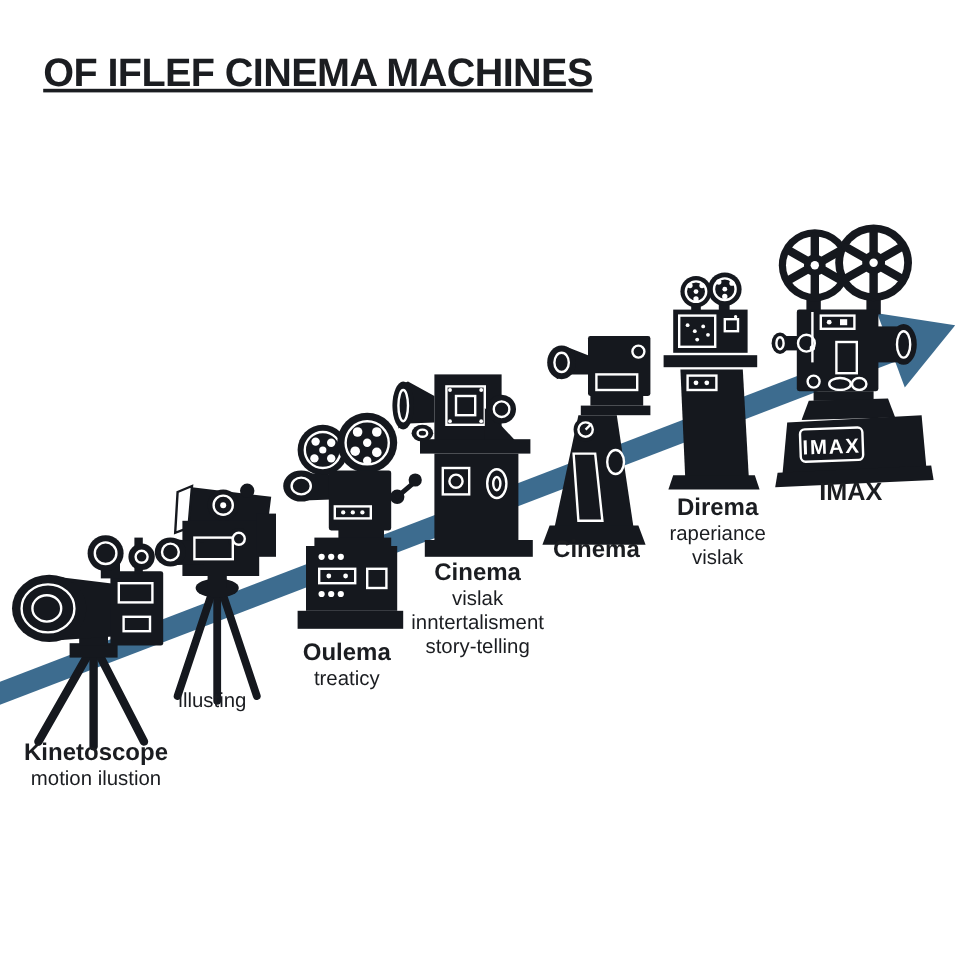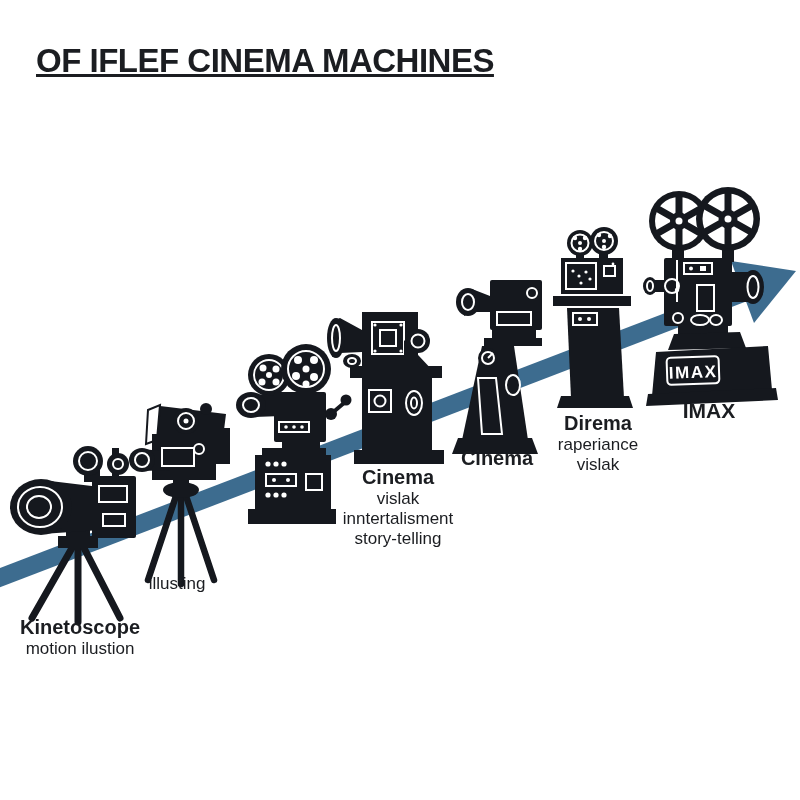--- a/index.html
+++ b/index.html
@@ -263,20 +263,22 @@
   <div class="stage-label s1">
     <div class="stage-name">Kinetoscope</div>
     <div class="stage-line">motion ilustion</div>
   </div>
 
   <div class="stage-label s2">
     <div class="stage-line">illusting</div>
   </div>
 
   <div class="stage-label s3">
+    <div class="stage-name">Oulema</div>
+    <div class="stage-line">treaticy</div>
   </div>
 
   <div class="stage-label s4">
     <div class="stage-name">Cinema</div>
     <div class="stage-line">vislak</div>
     <div class="stage-line">inntertalisment</div>
     <div class="stage-line">story-telling</div>
   </div>
 
   <div class="stage-label s5">

